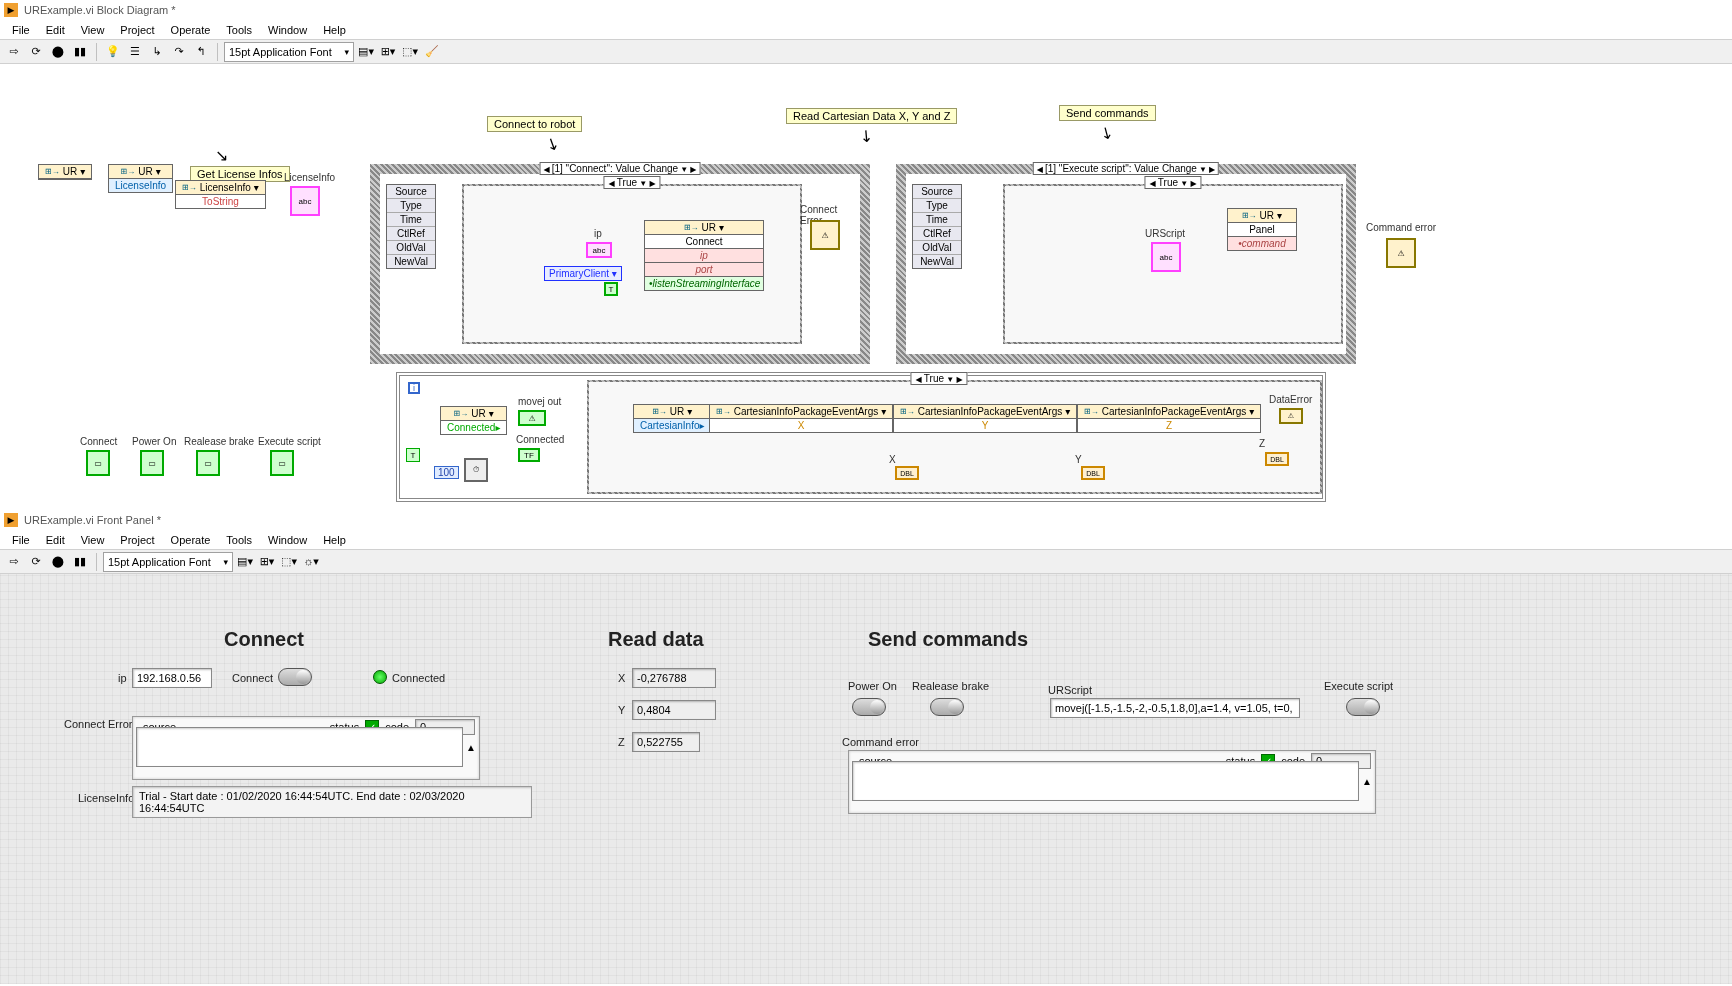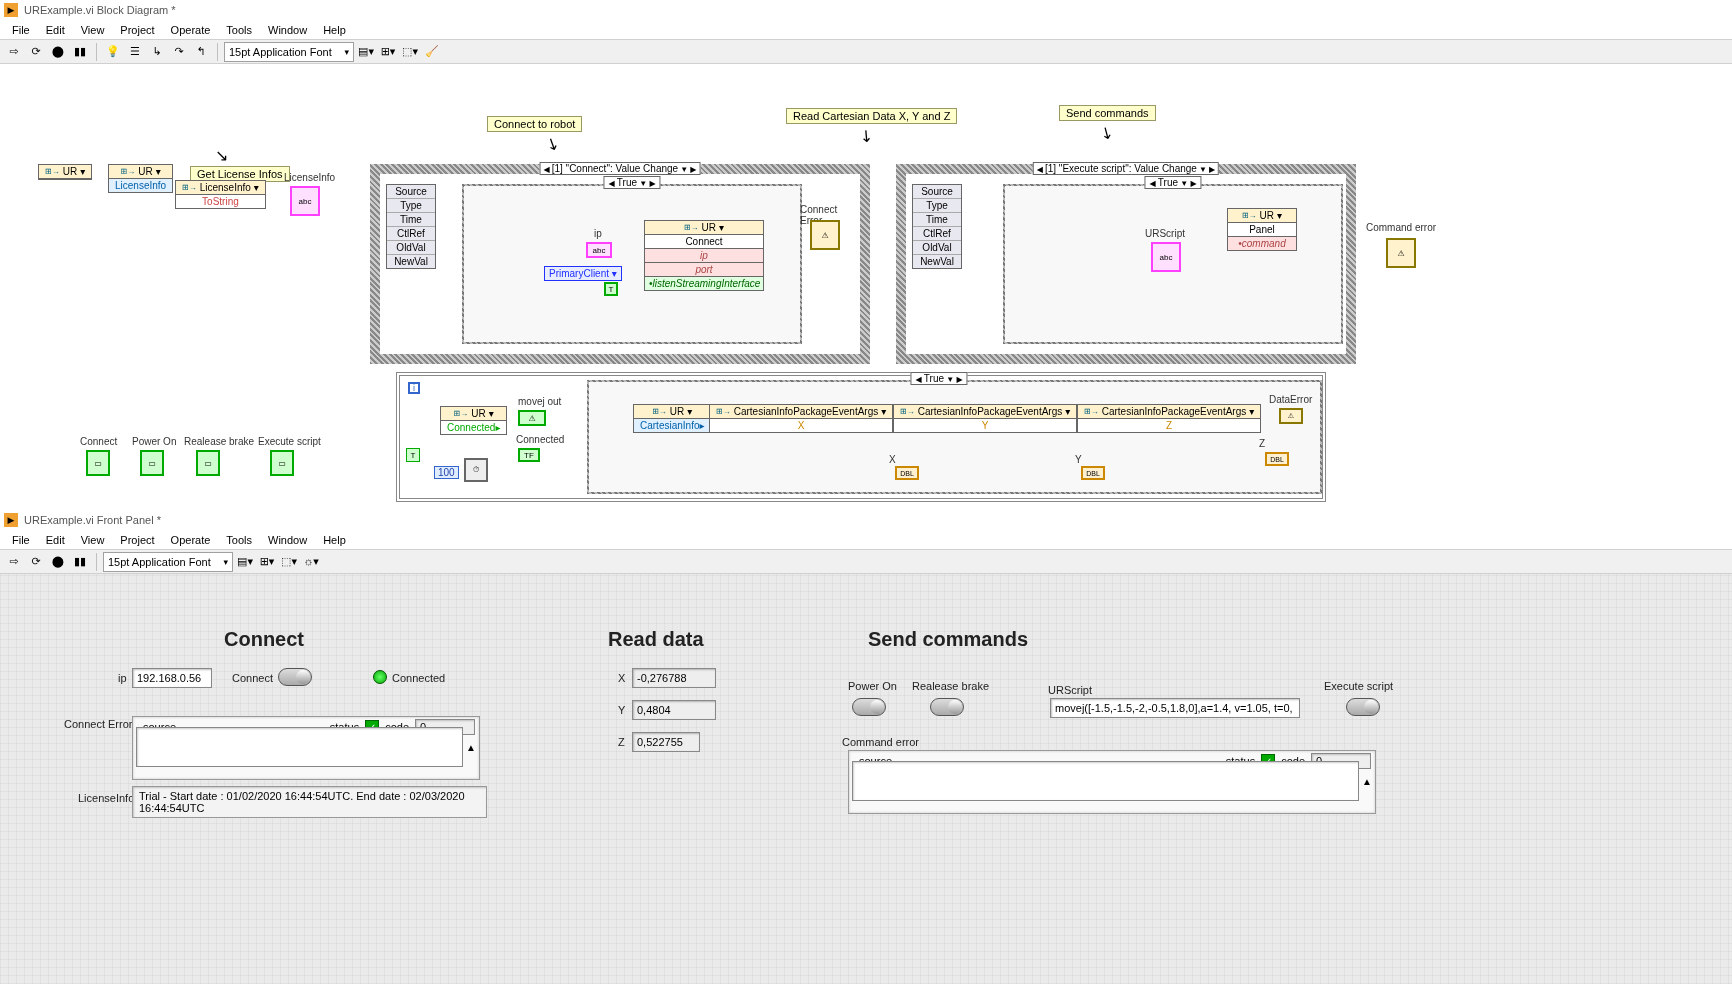--- a/index.html
+++ b/index.html
@@ -345,21 +345,21 @@
       <span class="lbl">code</span>
       <span class="code-box">0</span>
     </div>
     <div class="row">
         <div class="src-box"></div>
         <span style="font-size:10px;margin-right:3px;">▲</span>
       </div>
   </div>
 
   <div class="fp-label" style="left:78px; top:218px;">LicenseInfo</div>
-  <div class="fp-licenseinfo" style="left:132px; top:212px; width:355px;">Trial - Start date : 01/02/2020 16:44:54UTC. End date : 02/03/2020 16:44:54UTC</div>
+  <div class="fp-licenseinfo" style="left:132px; top:212px; width:400px;">Trial - Start date : 01/02/2020 16:44:54UTC. End date : 02/03/2020 16:44:54UTC</div>
 
   <div class="fp-heading" style="left:608px; top:54px;">Read data</div>
   <div class="fp-label" style="left:618px; top:98px;">X</div>
   <input class="fp-input" style="left: 632px; top: 94px; width: 84px; background: rgb(238, 238, 238);" readonly="" value="-0,276788">
   <div class="fp-label" style="left:618px; top:130px;">Y</div>
   <input class="fp-input" style="left: 632px; top: 126px; width: 84px; background: rgb(238, 238, 238);" readonly="" value="0,4804">
   <div class="fp-label" style="left:618px; top:162px;">Z</div>
   <input class="fp-input" style="left: 632px; top: 158px; width: 68px; background: rgb(238, 238, 238);" readonly="" value="0,522755">
 
   <div class="fp-heading" style="left:868px; top:54px;">Send commands</div>

